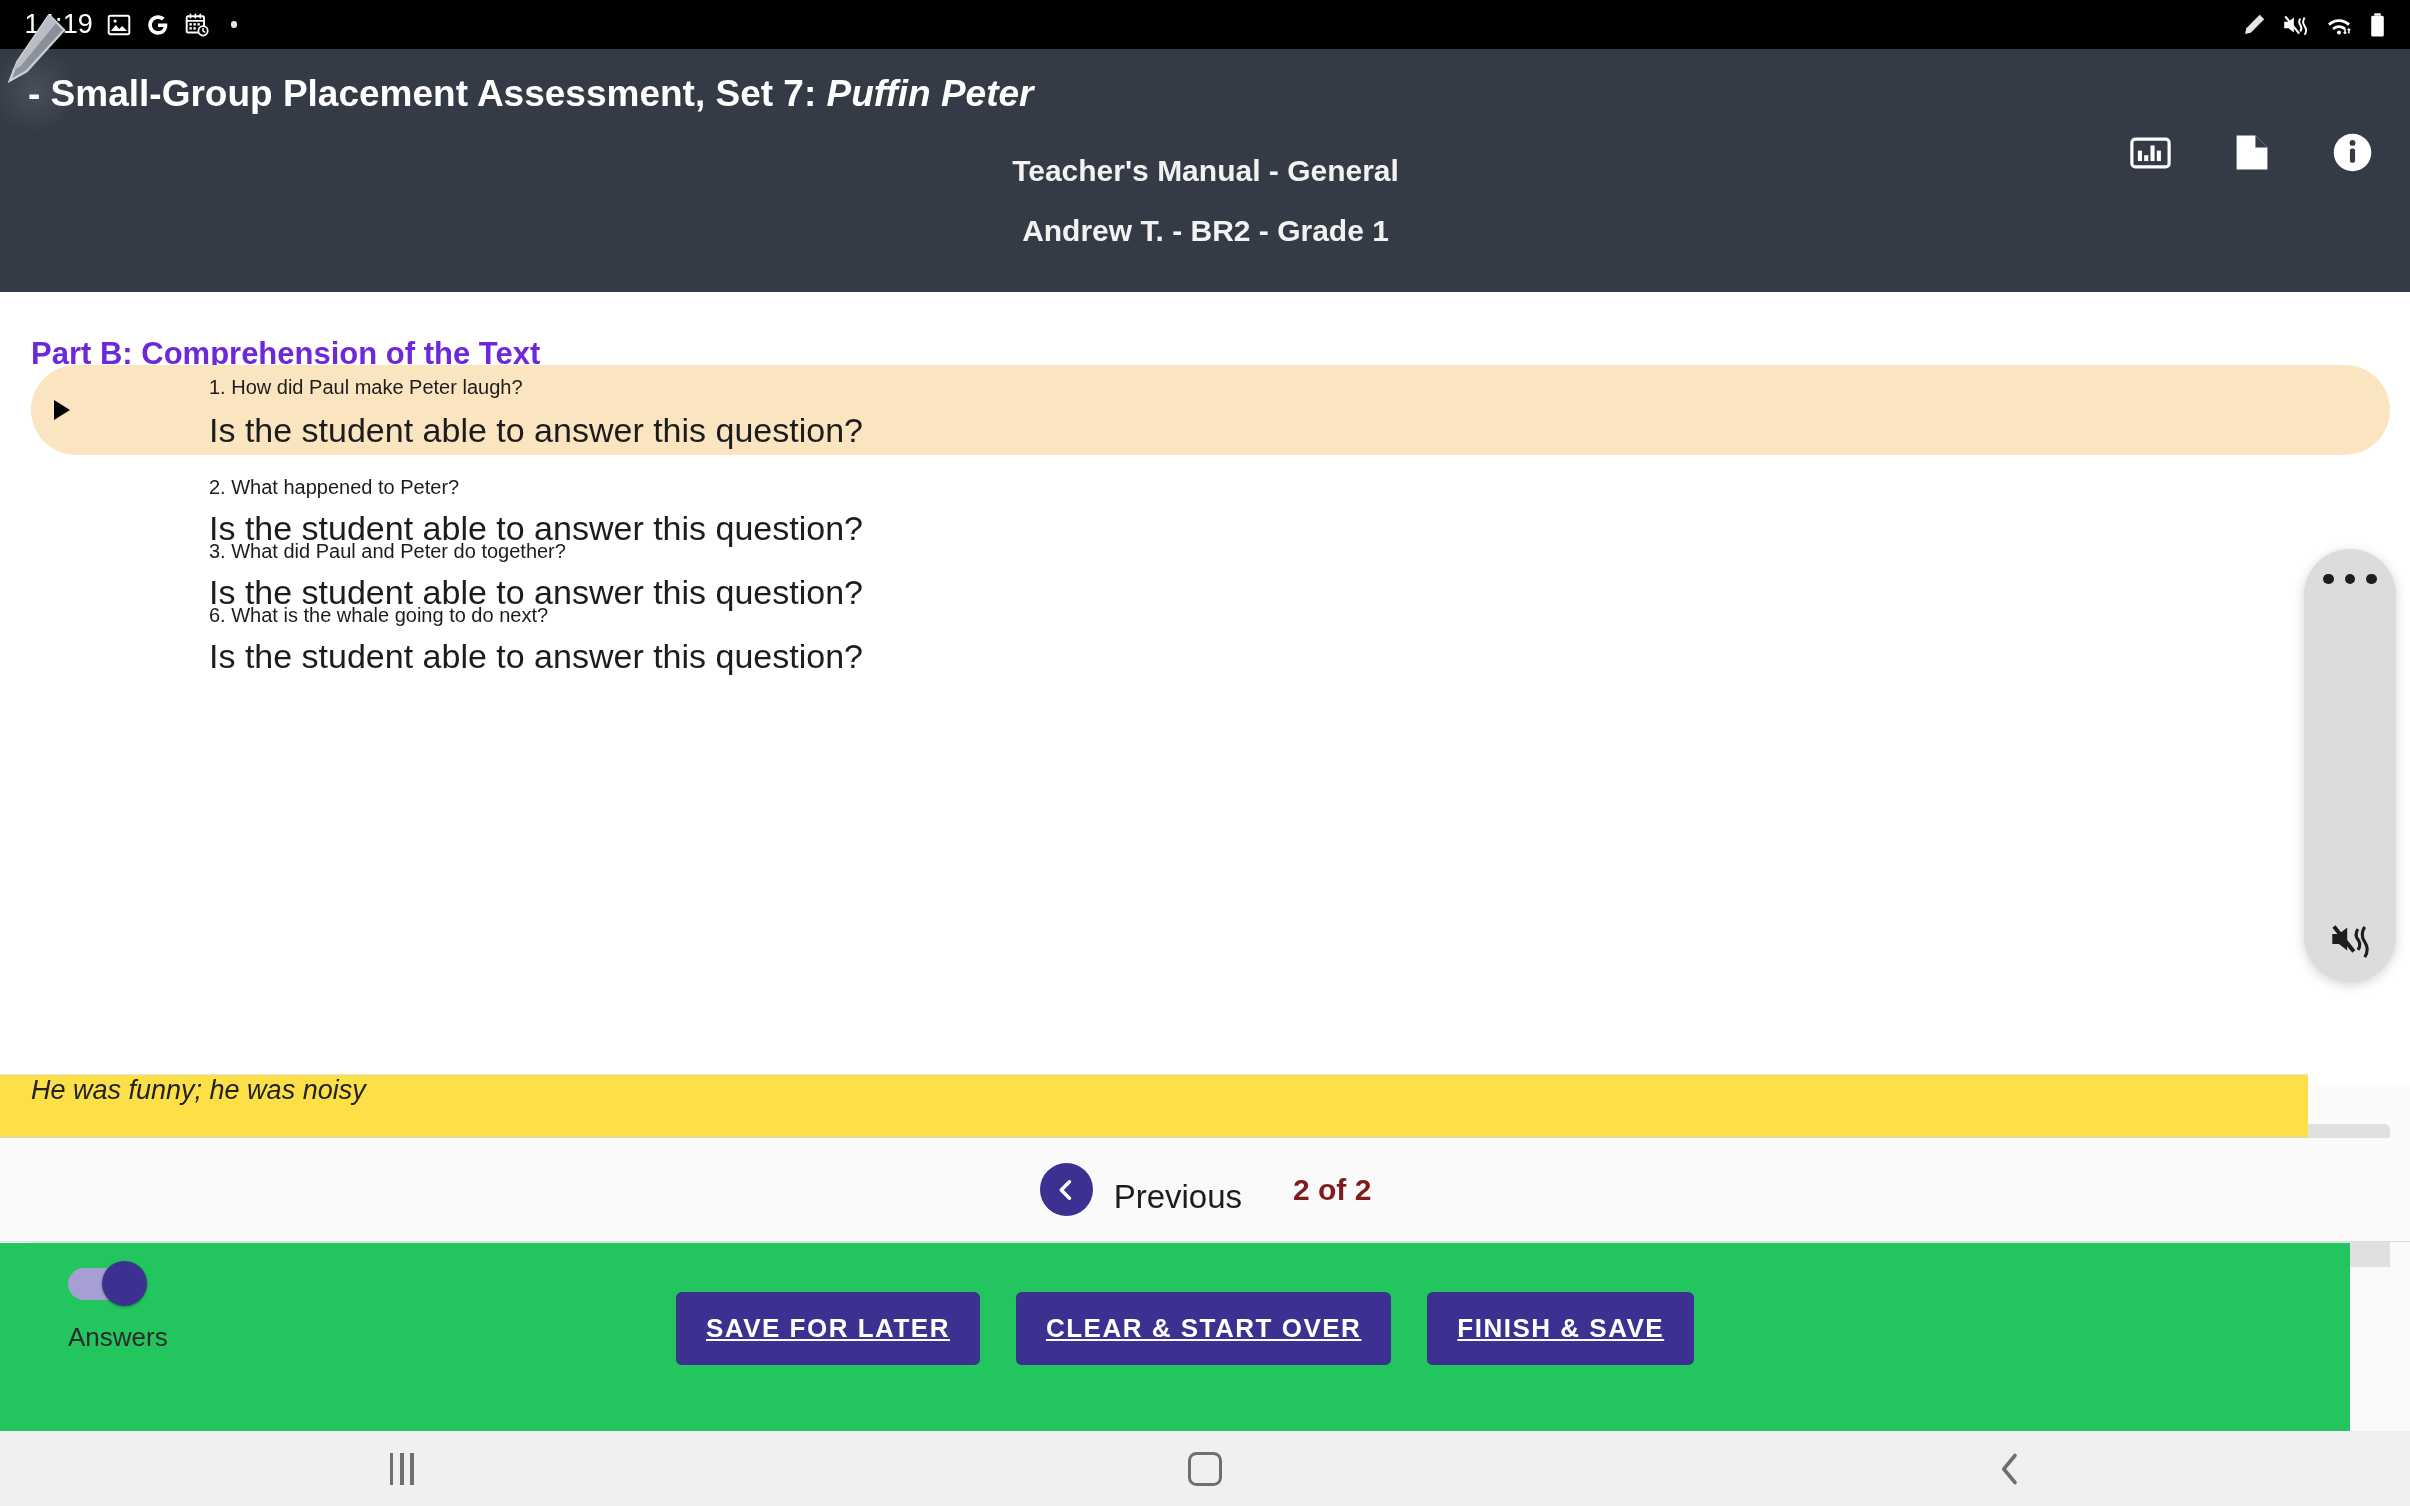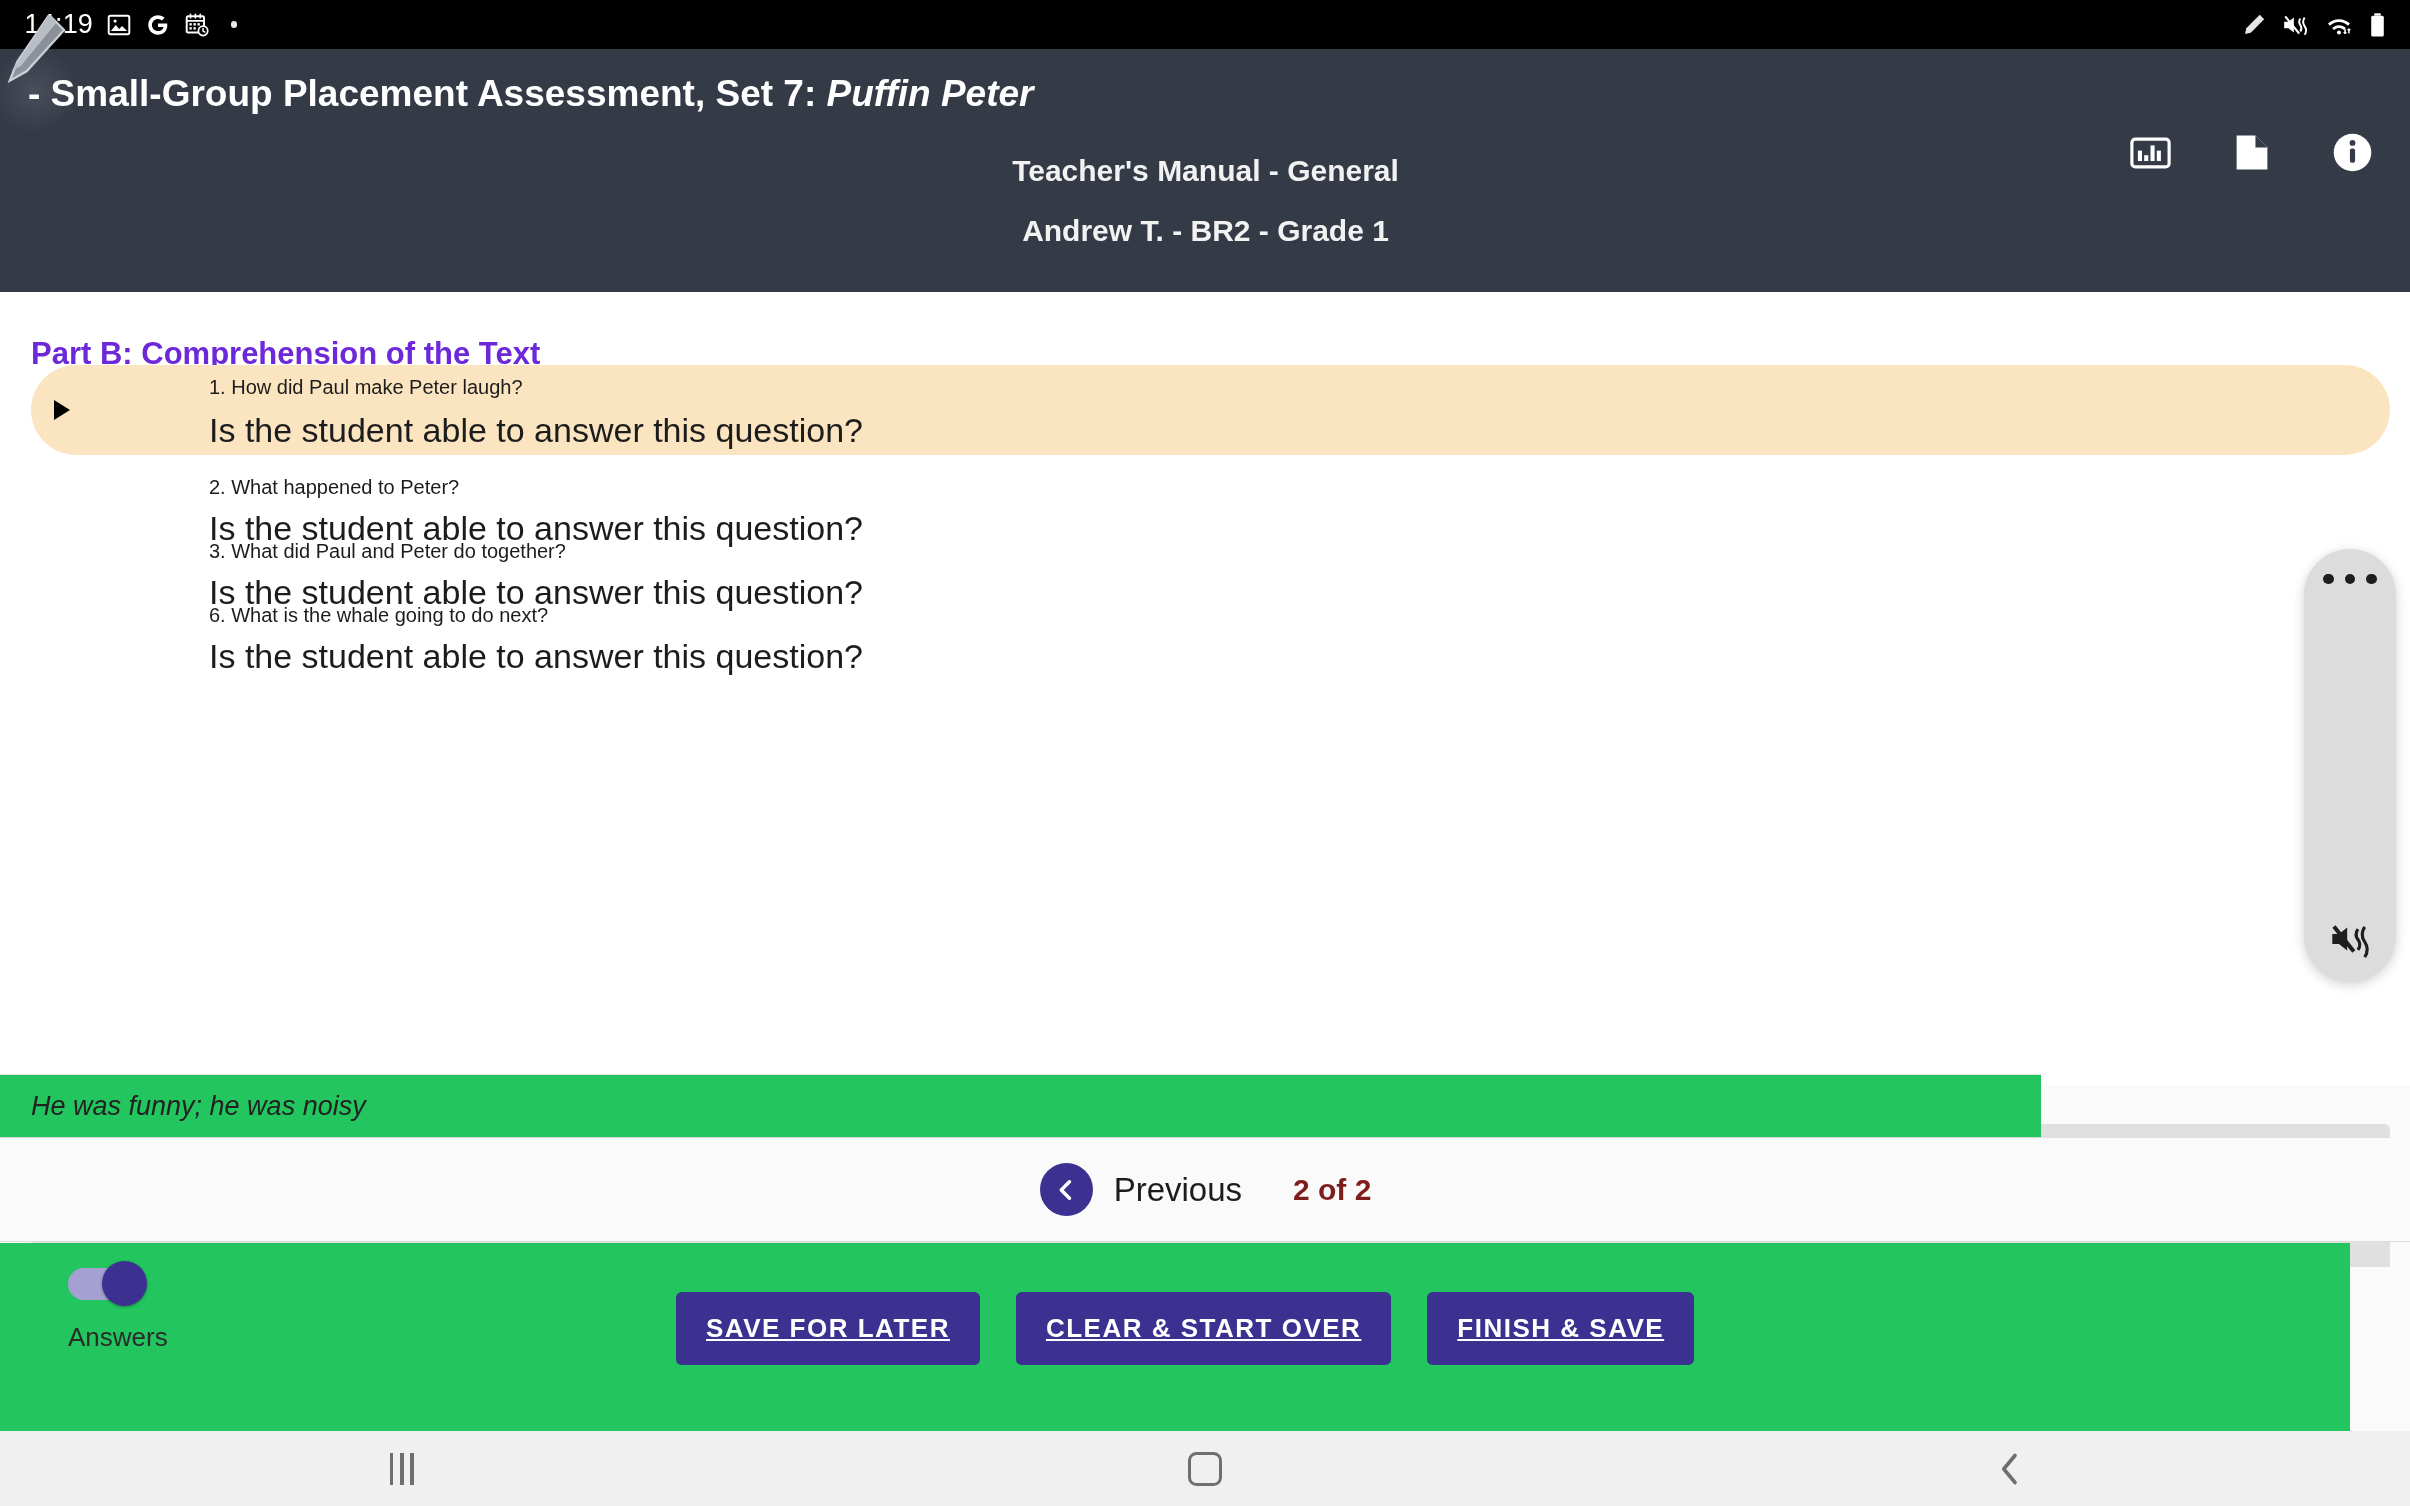--- a/index.html
+++ b/index.html
@@ -93,35 +93,35 @@
   }
   .btn-purple {
     background: #3c3191; color: #ffffff; border: none; border-radius: 5.6px;
     font-family: "Liberation Sans", sans-serif; font-size: 26px; font-weight: 700;
     letter-spacing: 1.5px; cursor: pointer;
   }
   .btn-ci { padding: 17px 32px; }
 
   
   .answer-strip {
-    position: absolute; left: 0; top: 1074px; width: 2041px; height: 64px;
-    background: #22c55e; border-top: 0.9px solid #e3e3e3; border-bottom: 0.9px solid #d6d6d6;
-    display: flex; align-items: center;
+    position: absolute; left: 0; top: 1074px; width: 2308px; height: 64px;
+    background: #fde047; border-top: 0.9px solid #e3e3e3; border-bottom: 0.9px solid #d6d6d6;
+    display: flex; align-items: flex-start;
   }
   .answer-text {
     margin-left: 31px; font-size: 27px; font-style: italic; color: #222;
   }
 
   
   .pager {
     position: absolute; left: 0; top: 1138px; width: 2411px; height: 104px;
     background: #fafafa; border-bottom: 0.9px solid #dcdcdc;
     display: flex; align-items: center; justify-content: center; gap: 0;
   }
-  .prev-group { display: flex; align-items: center; gap: 21px; cursor: pointer; }
+  .prev-group { display: flex; align-items: flex-end; gap: 21px; cursor: pointer; }
   .prev-circle {
     width: 53px; height: 53px; border-radius: 50%; background: #3c3191;
     display: flex; align-items: center; justify-content: center;
   }
   .prev-label { font-size: 33px; color: #1c1c1c; }
   .page-count { font-size: 30px; font-weight: 700; color: #7f1d1d; margin-left: 51px; }
 
   
   .bottombar {
     position: absolute; left: 0; top: 1243px; width: 2350px; height: 188px;

